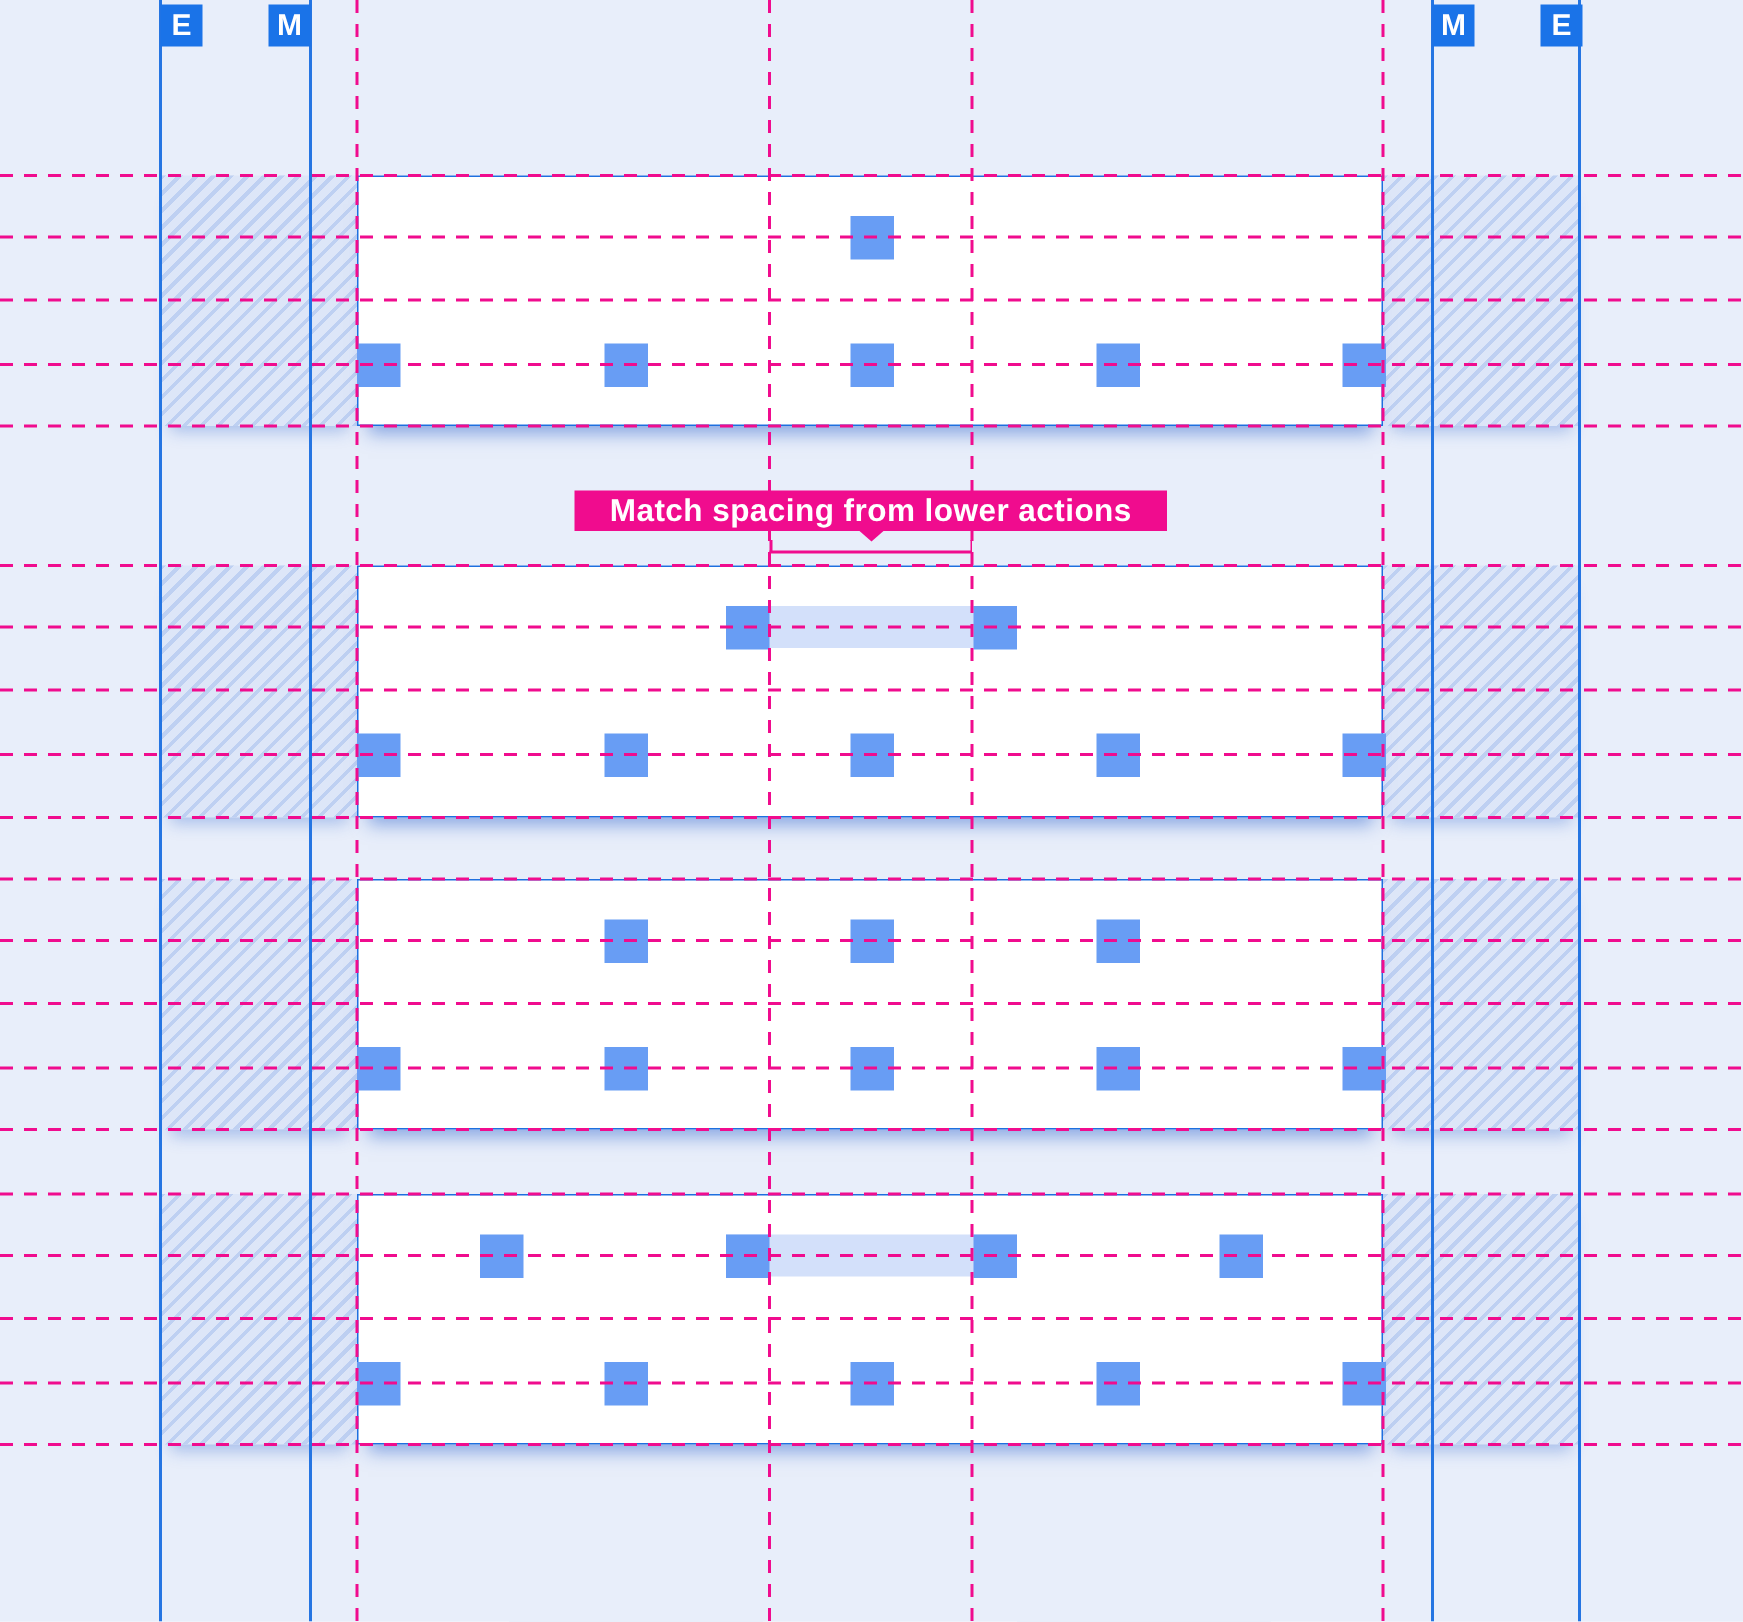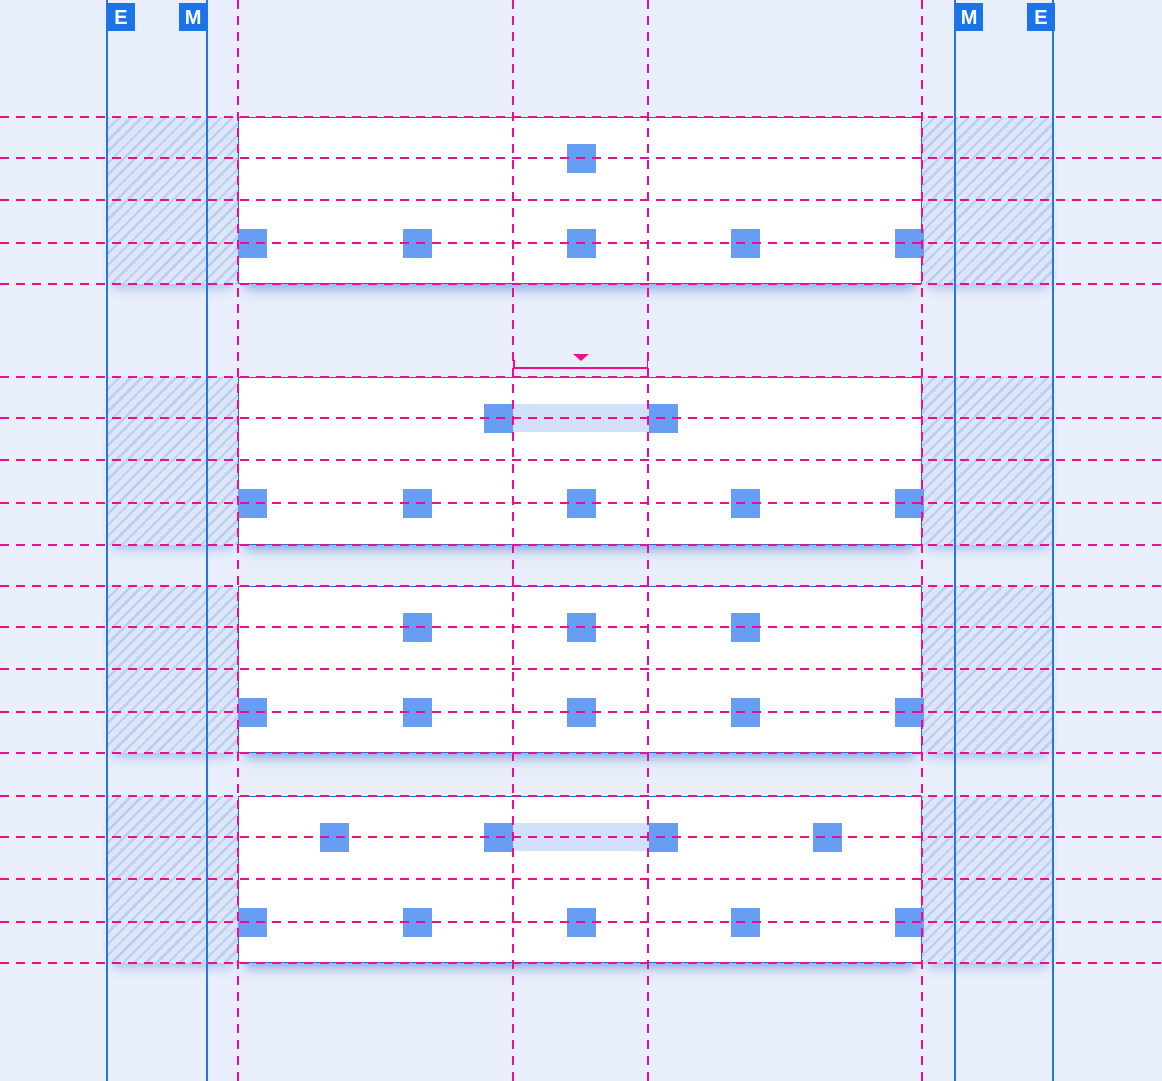--- a/index.html
+++ b/index.html
@@ -46,20 +46,21 @@
   }
   .bracket-h{position:absolute;left:513px;top:367px;width:135px;height:1.5px;background:#f00c8e;z-index:10;}
   .bracket-tick{position:absolute;top:360px;width:1.5px;height:8px;background:#f00c8e;z-index:10;}
   .bracket-tick.left{left:513px;}
   .bracket-tick.right{left:646.5px;}
 </style>
 </head>
 <body>
 
 <div id="canvas">
+  <div class="callout">Match spacing from lower actions</div>
   <div class="caret"></div>
   <div class="bracket-h"></div>
   <div class="bracket-tick left"></div>
   <div class="bracket-tick right"></div>
 <div class="hatch" style="left: 107px; top: 117px; width: 131px; height: 167px;"></div>
     <div class="hatch" style="left: 922px; top: 117px; width: 131px; height: 167px;"></div>
     <div class="hatch" style="left: 107px; top: 377px; width: 131px; height: 168px;"></div>
     <div class="hatch" style="left: 922px; top: 377px; width: 131px; height: 168px;"></div>
     <div class="hatch" style="left: 107px; top: 586px; width: 131px; height: 167px;"></div>
     <div class="hatch" style="left: 922px; top: 586px; width: 131px; height: 167px;"></div>

